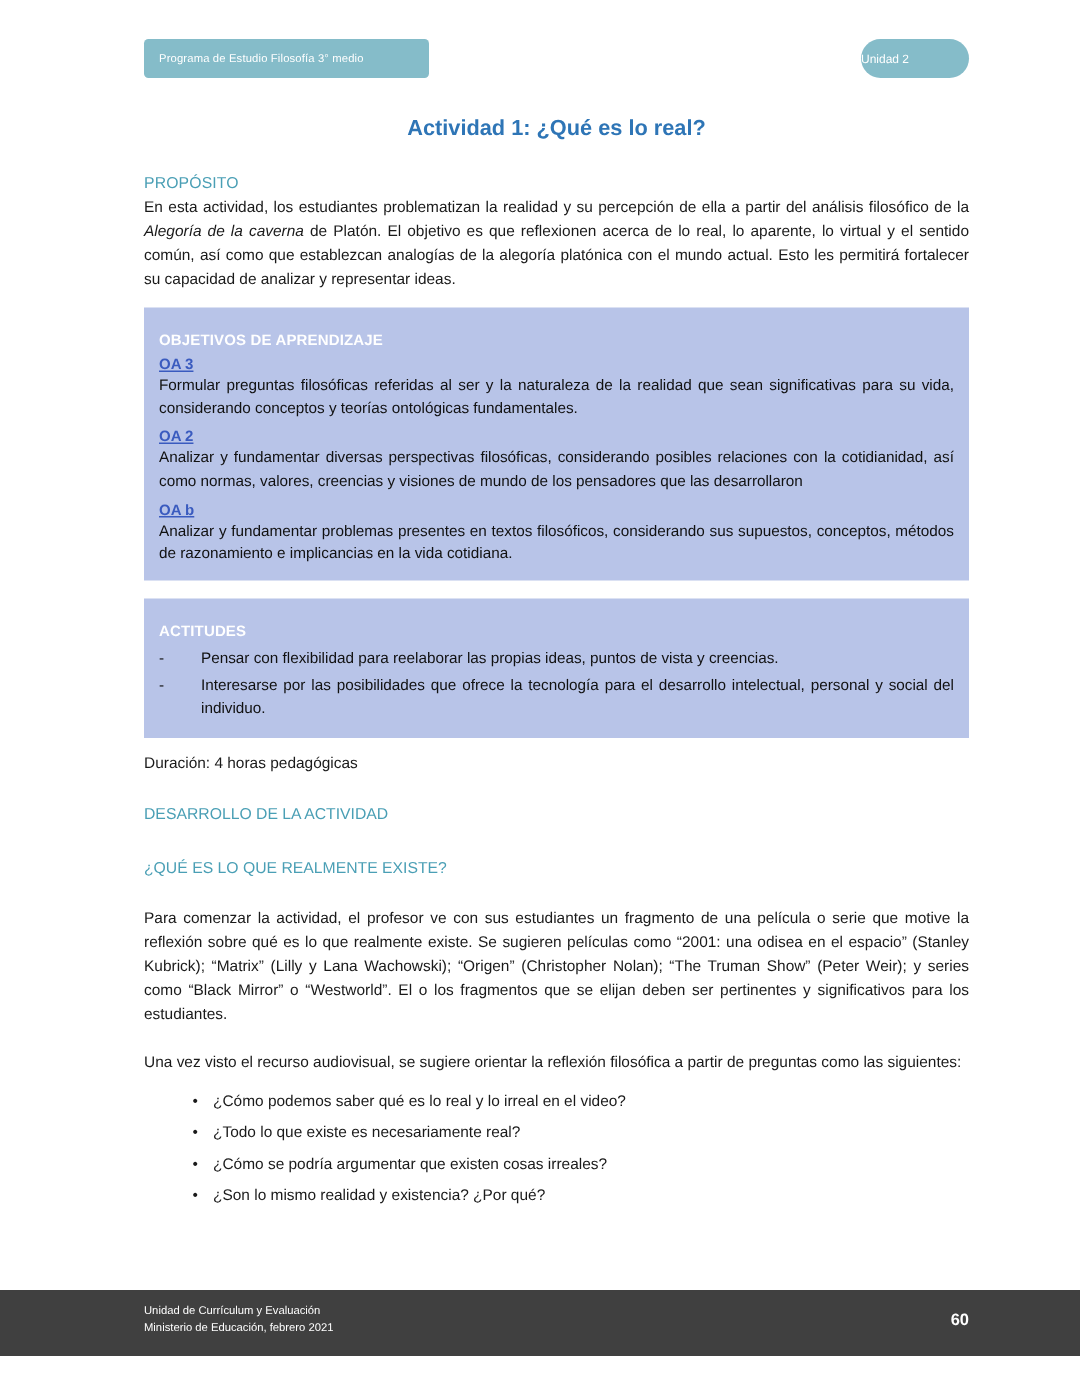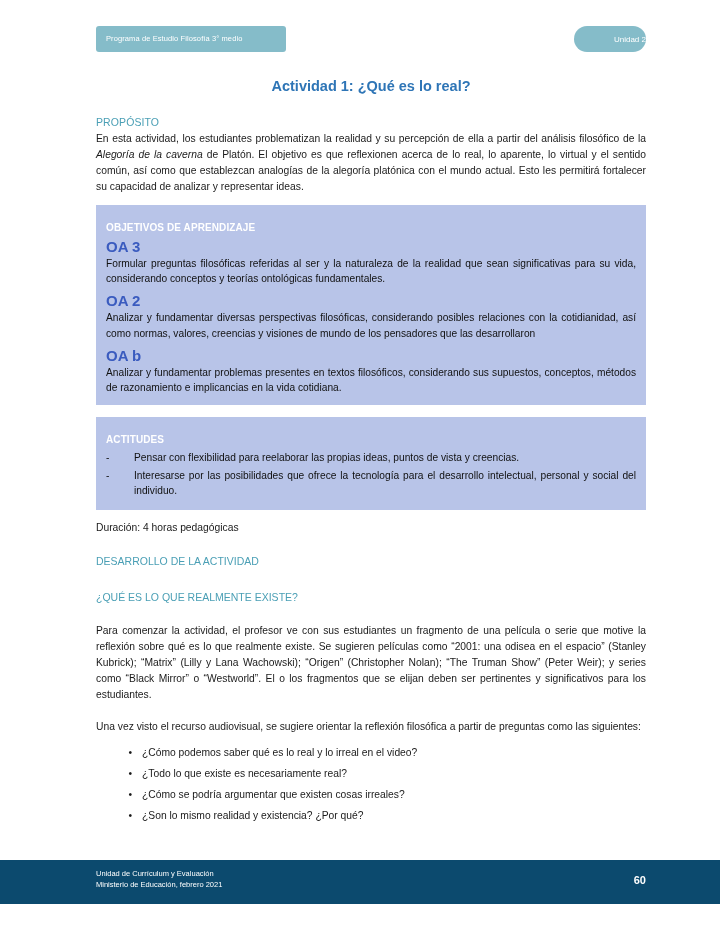--- a/index.html
+++ b/index.html
@@ -52,21 +52,21 @@
   .unit-badge {
     position: absolute;
     right: 74px;
     top: 0;
     width: 72px;
     height: 26px;
     background: #85bcc9;
     border-radius: 13px;
     display: flex;
     align-items: center;
-    justify-content: flex-end;
+    justify-content: flex-start;
   }
   .unit-badge-text {
     color: #ffffff;
     font-size: 8px;
   }
 
   
   .content {
     position: absolute;
     left: 96px;
@@ -109,23 +109,24 @@
   }
   .blue-box-title {
     color: #ffffff;
     font-size: 10px;
     font-weight: bold;
     margin-bottom: 5px;
     letter-spacing: 0.1px;
   }
   .oa-code {
     color: #3a5bbf;
-    font-size: 15px;
+    font-size: 10px;
     font-weight: bold;
     margin-bottom: 1px;
+    text-decoration: underline;
   }
   .oa-text {
     font-size: 10.2px;
     line-height: 1.5;
     text-align: justify;
     margin: 0 0 6px 0;
     color: #111111;
   }
   .oa-text:last-child {
     margin-bottom: 0;
@@ -187,21 +188,21 @@
     box-sizing: border-box;
   }
 
   
   .footer-bar {
     position: absolute;
     left: 0;
     right: 0;
     bottom: 28px;
     height: 44px;
-    background: #0c4a6e;
+    background: #404040;
   }
   .footer-left {
     position: absolute;
     left: 96px;
     top: 8px;
     color: #ffffff;
     font-size: 7.5px;
     line-height: 1.5;
   }
   .footer-page {

